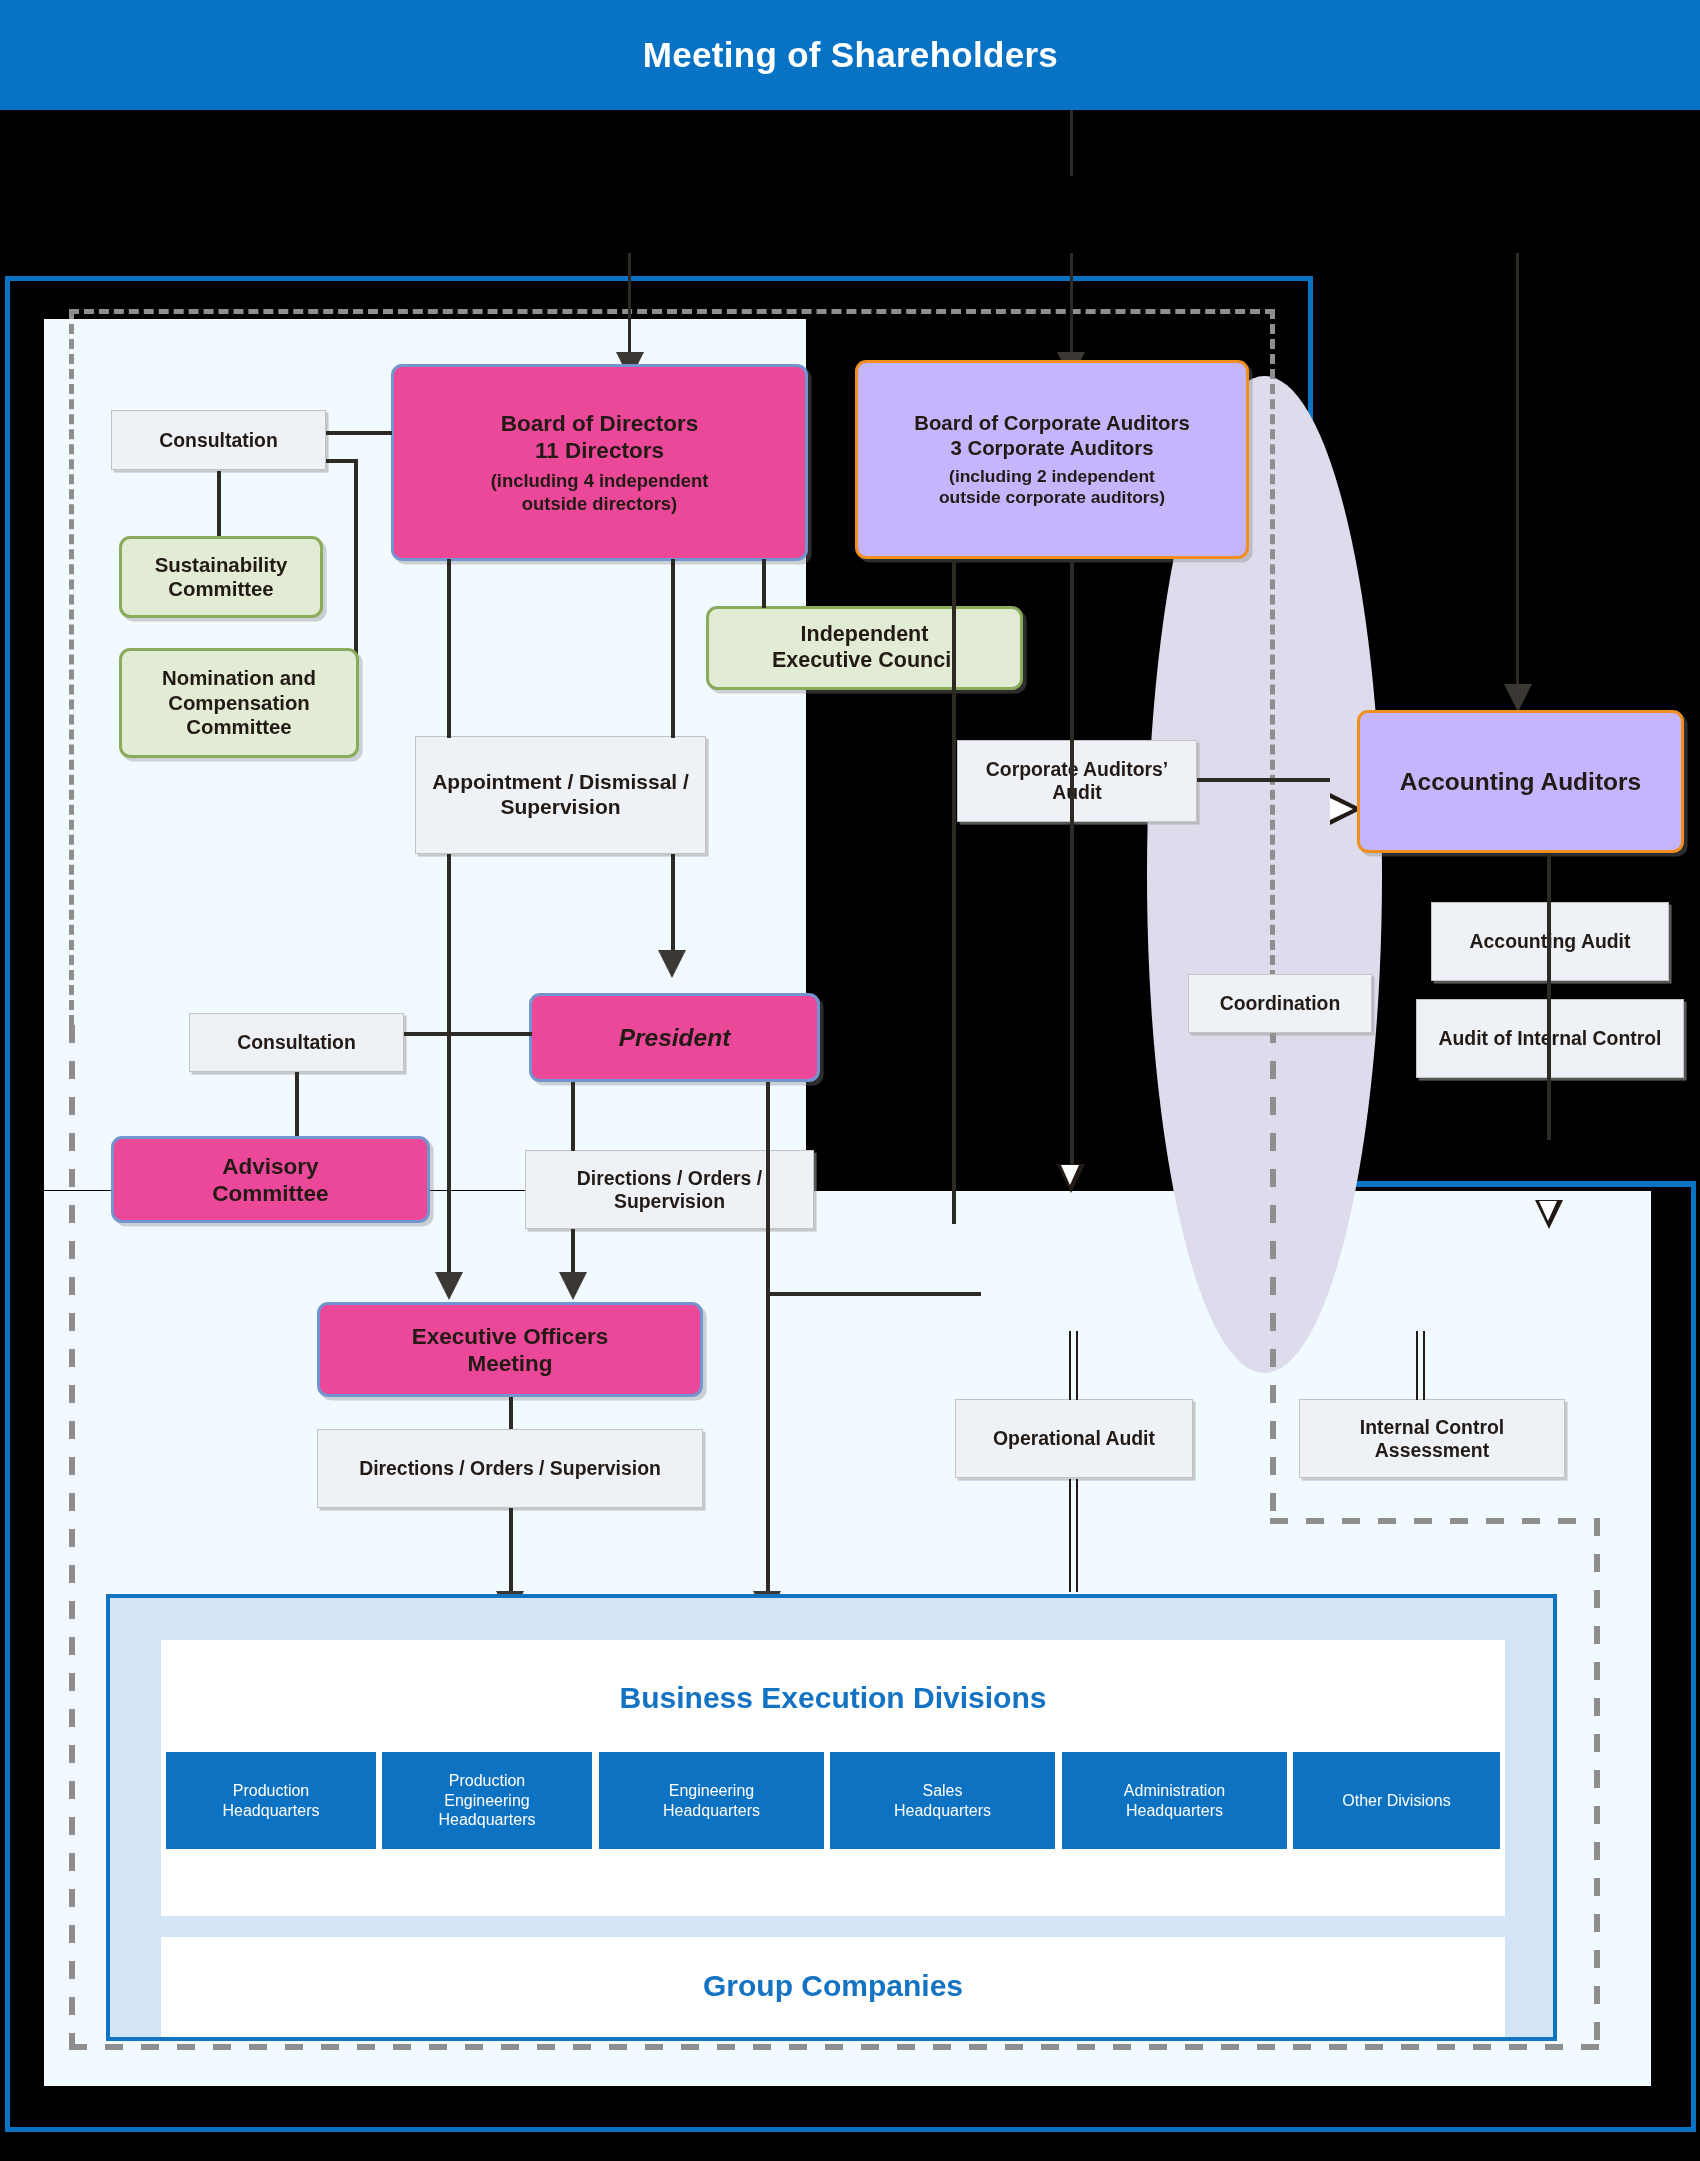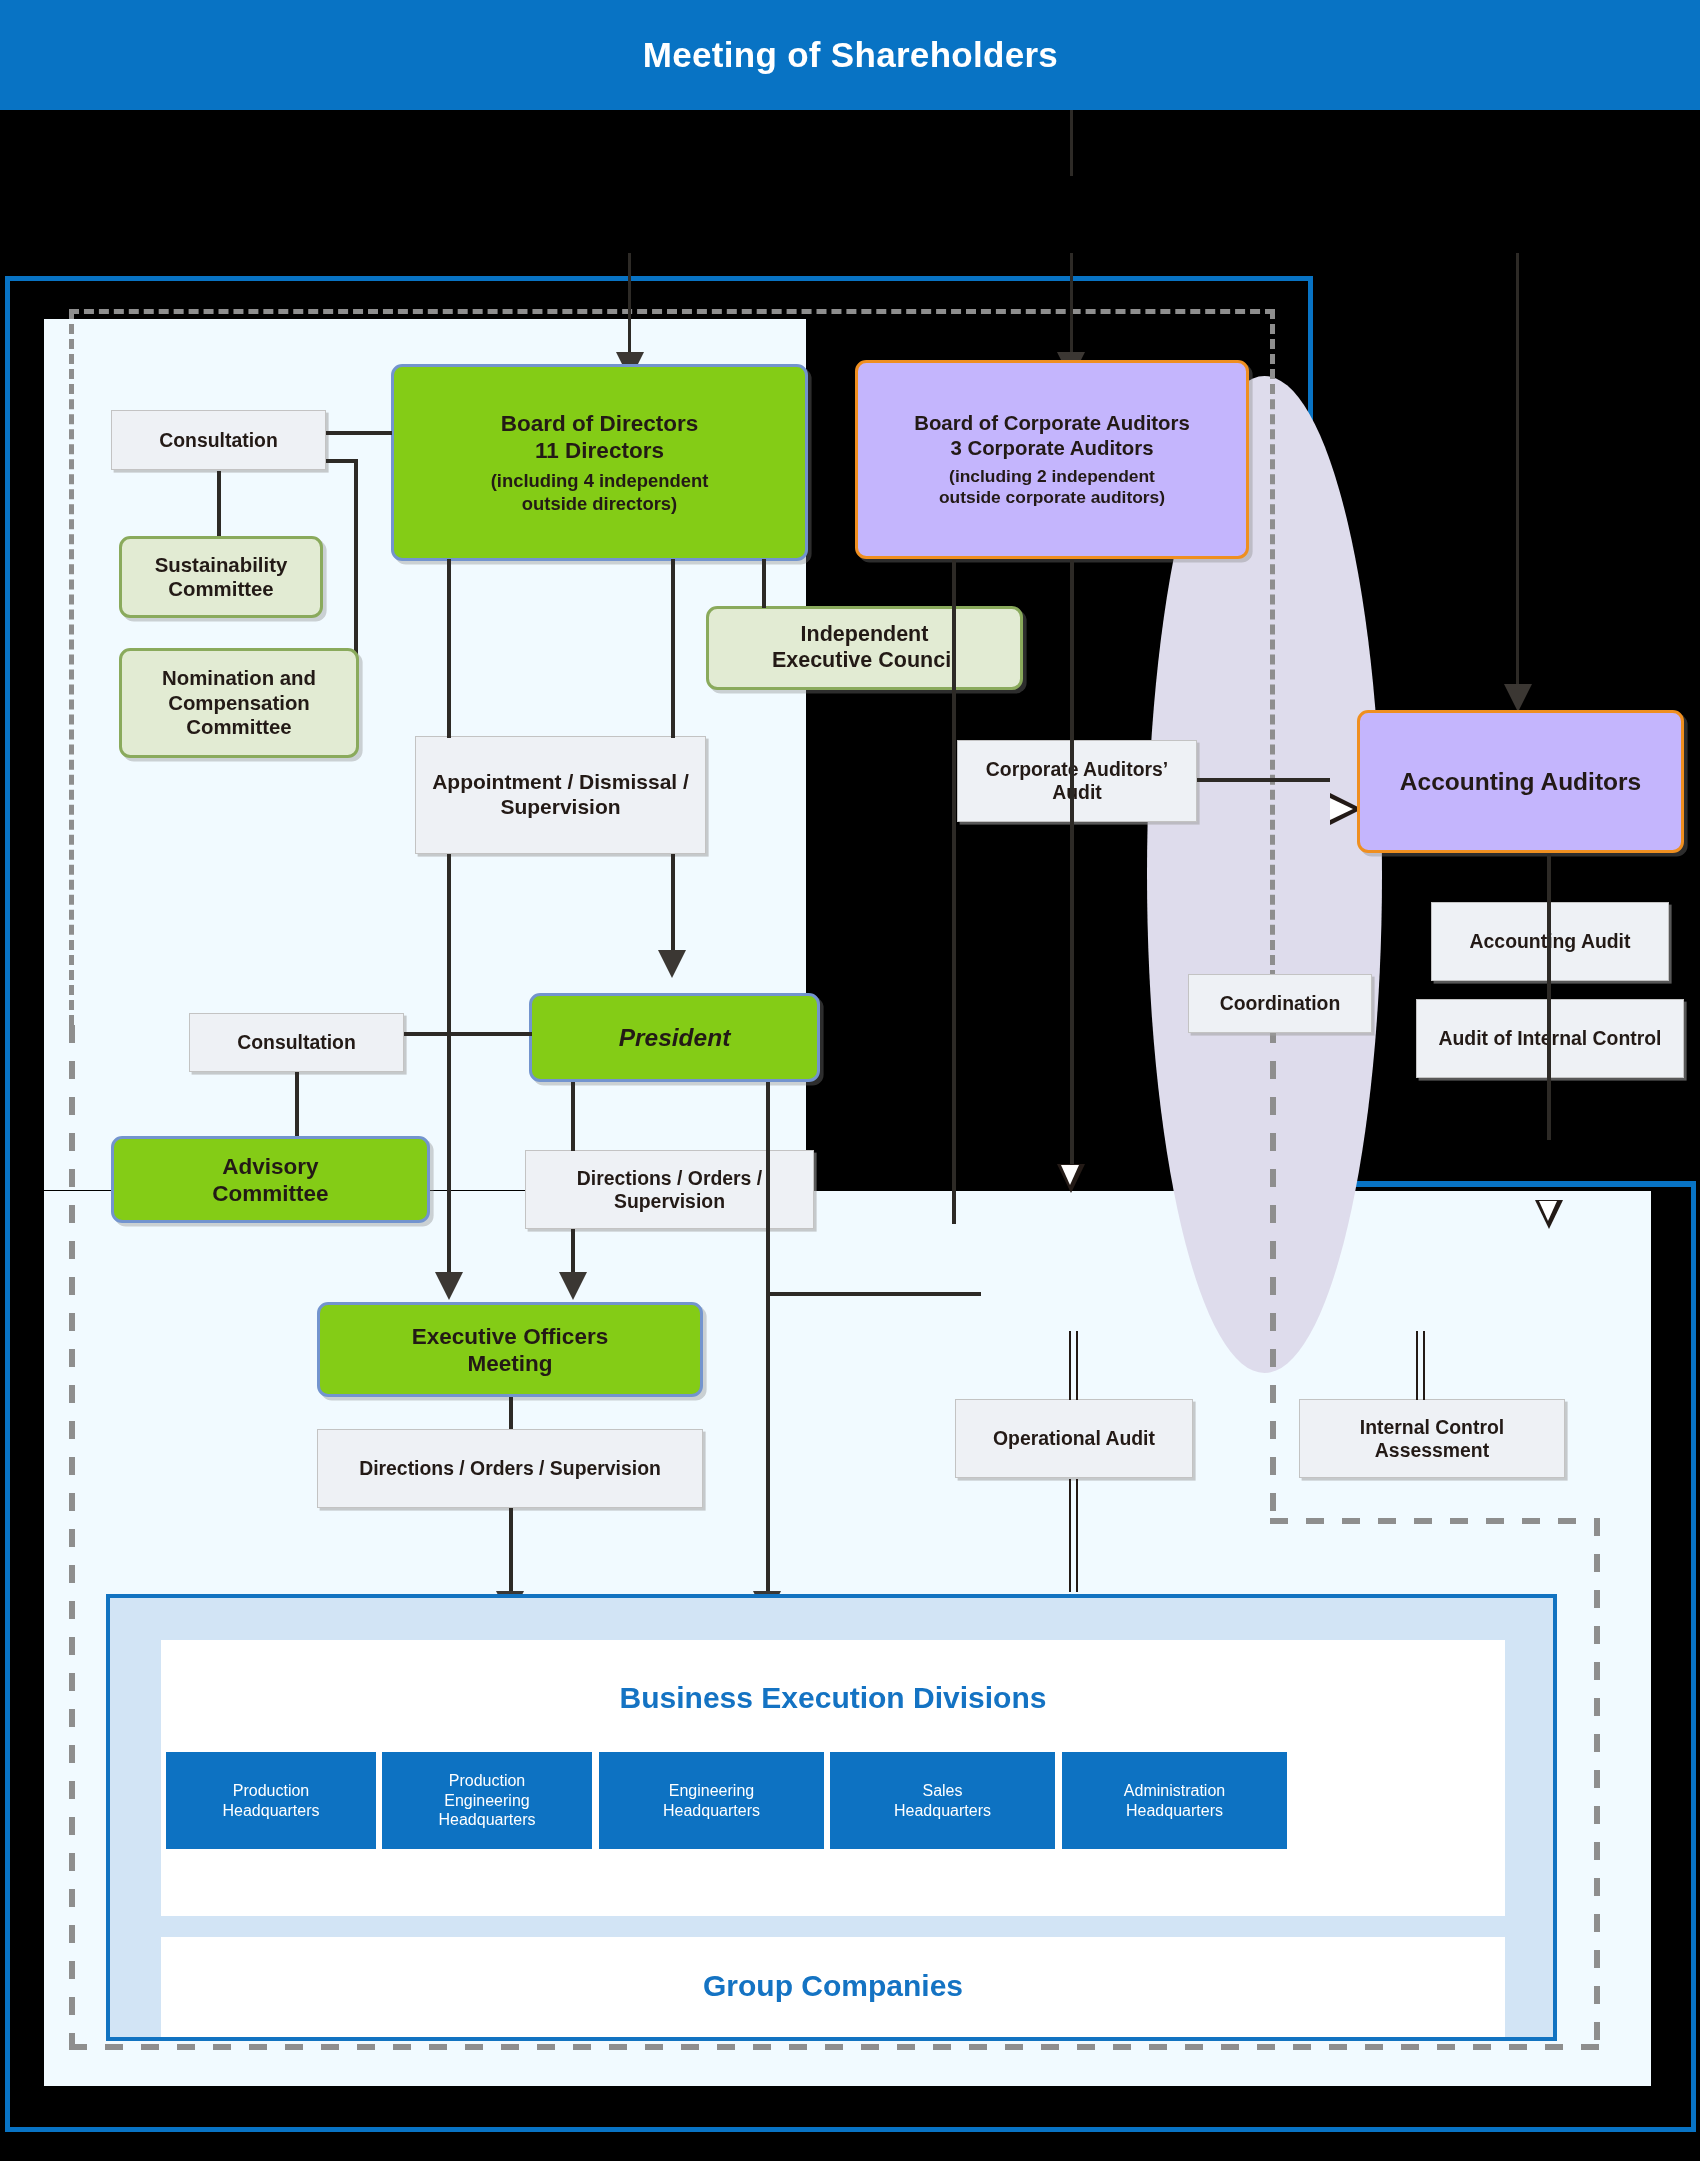--- a/index.html
+++ b/index.html
@@ -26,21 +26,21 @@
     box-shadow:2.6px 2.6px 0 rgba(160,160,160,.55);
   }
 
   
   .card{
     display:flex;align-items:center;justify-content:center;text-align:center;
     border-radius:11.2px;line-height:1.2;font-weight:bold;color:#231a16;
     box-shadow:3.6px 3.6px 0 rgba(130,130,130,.35);
     flex-direction:column;
   }
-  .card.blue{background:#84cc16;border:3.1px solid #7394ce;}
+  .card.blue{background:#ec4899;border:3.1px solid #7394ce;}
   .card.orange{background:#c4b5fd;border:3.6px solid #ef8f20;}
   .card.green{background:#e2ebd3;border:3.1px solid #8aaa5c;}
 
   .card .l1{font-size:22.5px;}
   .card .l2{font-size:22.5px;}
   .card .sub{font-size:18.4px;font-weight:bold;}
 
   
   .frame-top{border:5.6px solid #0873c4;border-bottom:none;}
   .frame-bot{border:5.6px solid #0873c4;border-top:none;}
@@ -307,18 +307,21 @@
       <span>Sales</span><br>
       <span>Headquarters</span>
     </span>
   </div>
   <div class="abs hq" style="left:1062px;top:1752px;width:225px;height:97px;">
     <span>
       <span>Administration</span><br>
       <span>Headquarters</span>
     </span>
   </div>
+  <div class="abs hq" style="left:1293px;top:1752px;width:207px;height:97px;">
+    <span>Other Divisions</span>
+  </div>
 
   <div class="abs white-band" style="left:161px;top:1937px;width:1344px;height:100px;"></div>
   <div class="abs gc-title" style="left:161px;top:1969px;width:1344px;">Group Companies</div>
 
 </div>
 
 
 </body></html>

